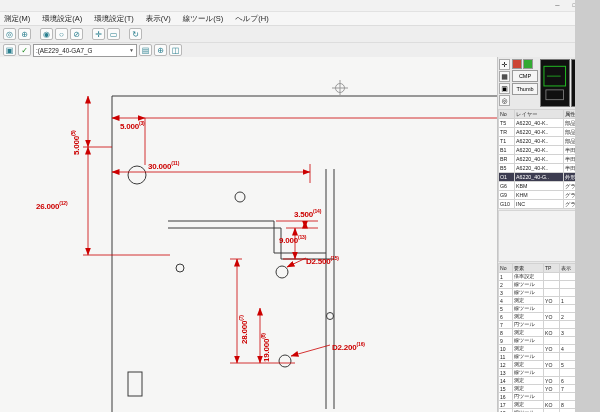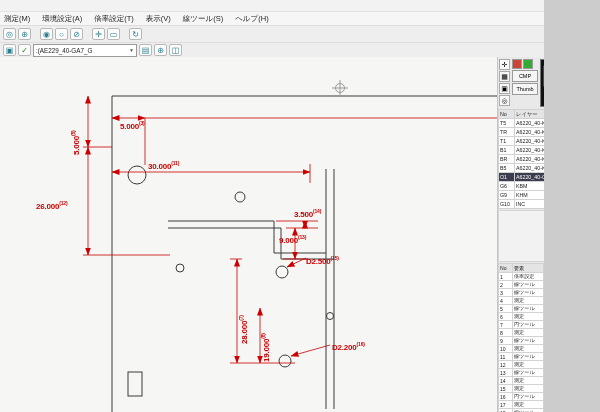--- a/index.html
+++ b/index.html
@@ -1,17 +1,17 @@
 <!DOCTYPE html>
 <html><head>
 <meta charset="utf-8">
 <style>
   html,body{margin:0;padding:0;background:#ccc;}
   .app{position:relative;width:544px;height:412px;background:#f0f0f0;overflow:hidden;
-       font-family:"Liberation Sans","DejaVu Sans",sans-serif;color:#222;}
+       font-family:"Liberation Sans","DejaVu Sans",sans-serif;color:#222;padding-left:31px;}
 
   
   .titlebar{position:absolute;top:0;left:0;width:600px;height:11px;background:#f2f2f2;border-bottom:1px solid #e2e2e2;}
   .winbtns{position:absolute;right:0;top:0;height:11px;display:flex;}
   .winbtn{width:17px;height:11px;font-size:6px;line-height:11px;text-align:center;color:#444;cursor:default;}
 
   
   .menubar{position:absolute;top:12px;left:0;width:600px;height:13px;background:#f6f6f6;border-bottom:1px solid #ddd;
            display:flex;align-items:center;gap:8px;padding-left:2px;font-size:7.5px;}
   .menuitem{padding:0 2px;white-space:nowrap;}
@@ -68,21 +68,21 @@
     <div class="winbtns">
       <div class="winbtn">─</div>
       <div class="winbtn">□</div>
       <div class="winbtn">✕</div>
     </div>
   </div>
 
   <div class="menubar">
     <span class="menuitem">測定(M)</span>
     <span class="menuitem">環境設定(A)</span>
-    <span class="menuitem">倍率設定(T)</span>
+    <span class="menuitem">環境設定(T)</span>
     <span class="menuitem">表示(V)</span>
     <span class="menuitem">線ツール(S)</span>
     <span class="menuitem">ヘルプ(H)</span>
   </div>
 
   <div class="toolbar tb1">
     <button class="tbtn">◎</button>
     <button class="tbtn">⊕</button>
     <div class="sep"></div>
     <button class="tbtn">◉</button>

